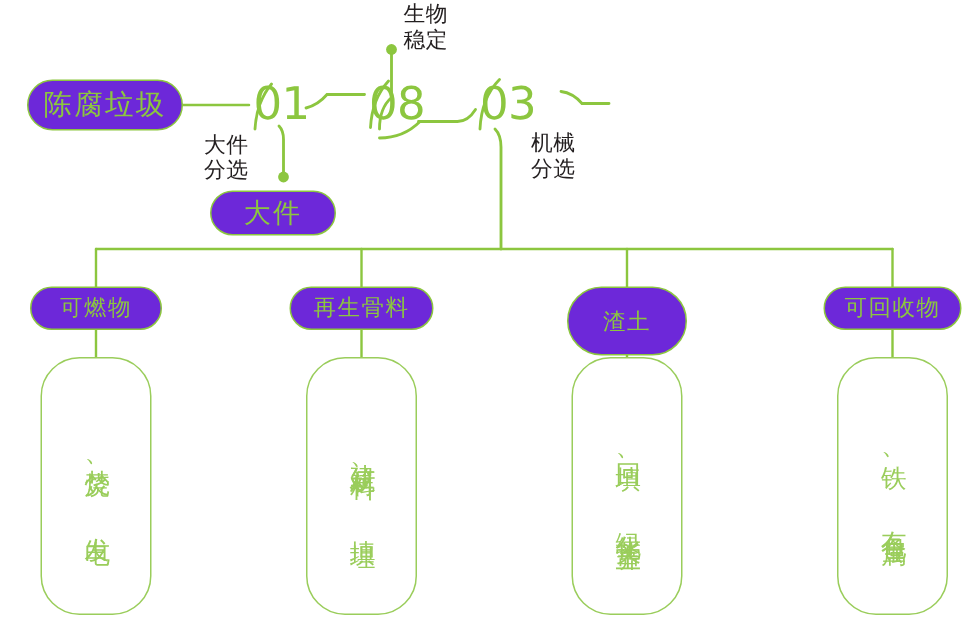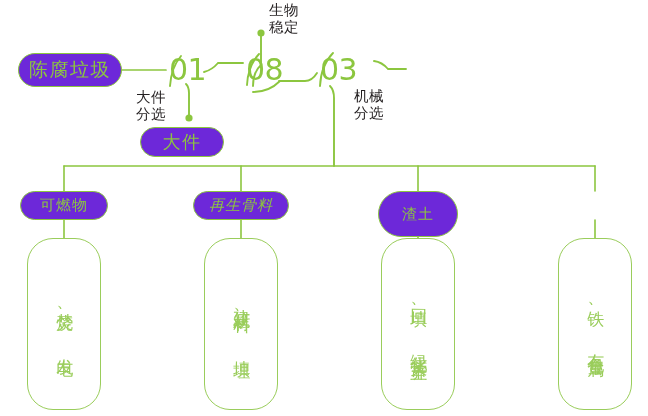--- a/index.html
+++ b/index.html
@@ -159,22 +159,23 @@
   <div class="annot" style="left:136px; top:89px; text-align:left;">大件
 分选</div>
   <div class="annot" style="left:269px; top:2px; text-align:right;">生物
 稳定</div>
   <div class="annot" style="left:354px; top:88px; text-align:left;">机械
 分选</div>
 
   <div class="pill pill-branch" style="left:140px; top:127px; width:84px; height:30px;">大件</div>
 
   <div class="pill pill-cat" style="left:20px; top:191px; width:88px; height:29px;">可燃物</div>
-  <div class="pill pill-cat" style="left:193px; top:191px; width:96px; height:29px;font-style:italic;">再生骨料</div>
+  <div class="pill pill-cat" style="left:193px; top:191px; width:96px; height:29px;">再生骨料</div>
   <div class="pill pill-cat" style="left:378px; top:191px; width:80px; height:46px;">渣土</div>
+  <div class="pill pill-cat" style="left:549px; top:191px; width:92px; height:29px;">可回收物</div>
 
   <div class="vbox" style="left:27px; top:238px; width:74px; height:172px;">
     <div class="vtext">焚烧、 发电</div>
   </div>
 
   <div class="vbox" style="left:204px; top:238px; width:74px; height:172px;">
     <div class="vtext">建筑材料、 填埋</div>
   </div>
 
   <div class="vbox" style="left:381px; top:238px; width:74px; height:172px;">

